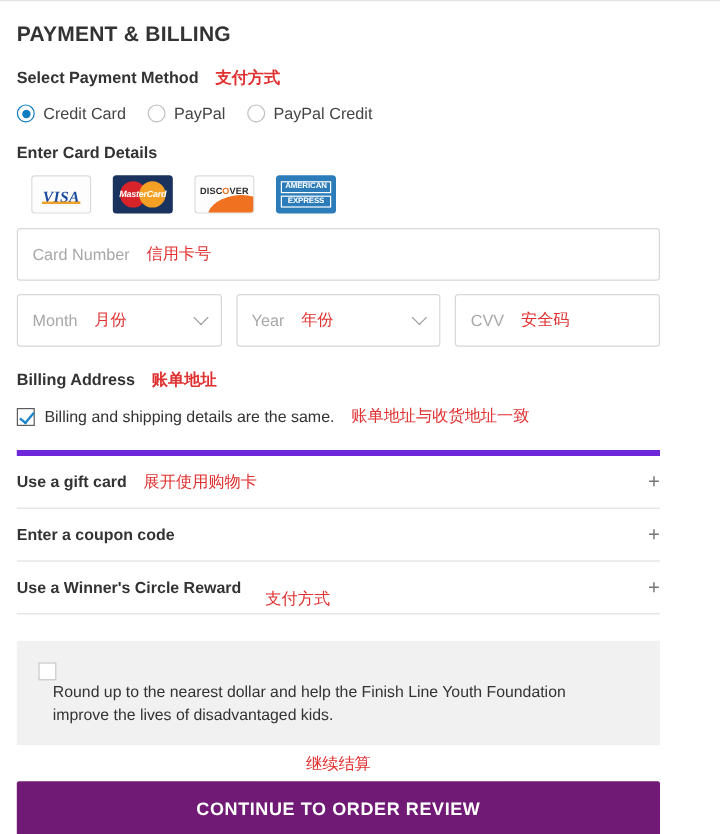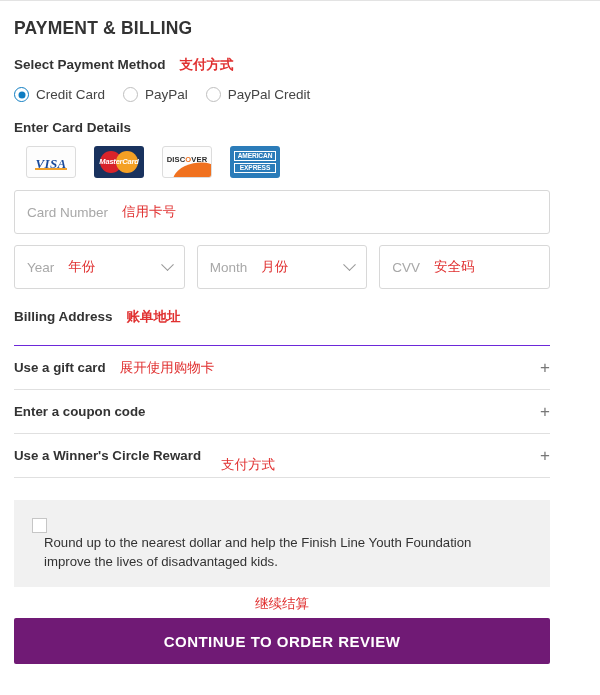--- a/index.html
+++ b/index.html
@@ -105,21 +105,21 @@
   }
   .cbox.on::after {
     content: ""; position: absolute; left: 4px; top: 0px;
     width: 5px; height: 10px; border-right: 2px solid #1c86c8; border-bottom: 2px solid #1c86c8;
     transform: rotate(40deg);
   }
   .cbox.light { border: 1px solid #c6c6c6; }
   .chk-text { font-size: 13.3px; color: #333; margin-left: 8px; }
 
   
-  .acc { border-top: 1px solid #6d28d9; margin: 0; }
+  .acc { border-top: 5px solid #6d28d9; margin: 0; }
   .acc-item {
     border-bottom: 1px solid #e0e0e0; height: 44px;
     display: flex; align-items: center; position: relative;
   }
   .acc-label { font-size: 13.3px; font-weight: bold; color: #333; }
   .acc-plus { margin-left: auto; font-size: 17px; color: #777; line-height: 1; font-weight: 300; }
   .acc-list { margin-top: 19px; }
 
   
   .roundup {
@@ -189,40 +189,45 @@
     </div>
   </div>
 
   <div class="field">
     <span class="ph">Card Number</span>
     <span class="ann ann-inline">信用卡号</span>
   </div>
 
   <div class="row3">
     <div class="field">
+      <span class="ph">Month</span>
+      <span class="ann ann-inline">月份</span>
+      <span class="chev"></span>
+    </div>
+    <div class="field">
       <span class="ph">Year</span>
       <span class="ann ann-inline">年份</span>
       <span class="chev"></span>
     </div>
     <div class="field">
-      <span class="ph">Month</span>
-      <span class="ann ann-inline">月份</span>
-      <span class="chev"></span>
-    </div>
-    <div class="field">
       <span class="ph">CVV</span>
       <span class="ann ann-inline">安全码</span>
     </div>
   </div>
 
   <div class="sec-label" style="margin-top:19px">
     <span>Billing Address</span>
     <span class="ann ann-inline">账单地址</span>
   </div>
 
+  <div class="chk-row">
+    <span class="cbox on"></span>
+    <span class="chk-text">Billing and shipping details are the same.</span>
+    <span class="ann ann-inline">账单地址与收货地址一致</span>
+  </div>
 
   <div class="acc acc-list">
     <div class="acc-item">
       <span class="acc-label">Use a gift card</span>
       <span class="ann ann-inline">展开使用购物卡</span>
       <span class="acc-plus">+</span>
     </div>
     <div class="acc-item">
       <span class="acc-label">Enter a coupon code</span>
       <span class="acc-plus">+</span>

